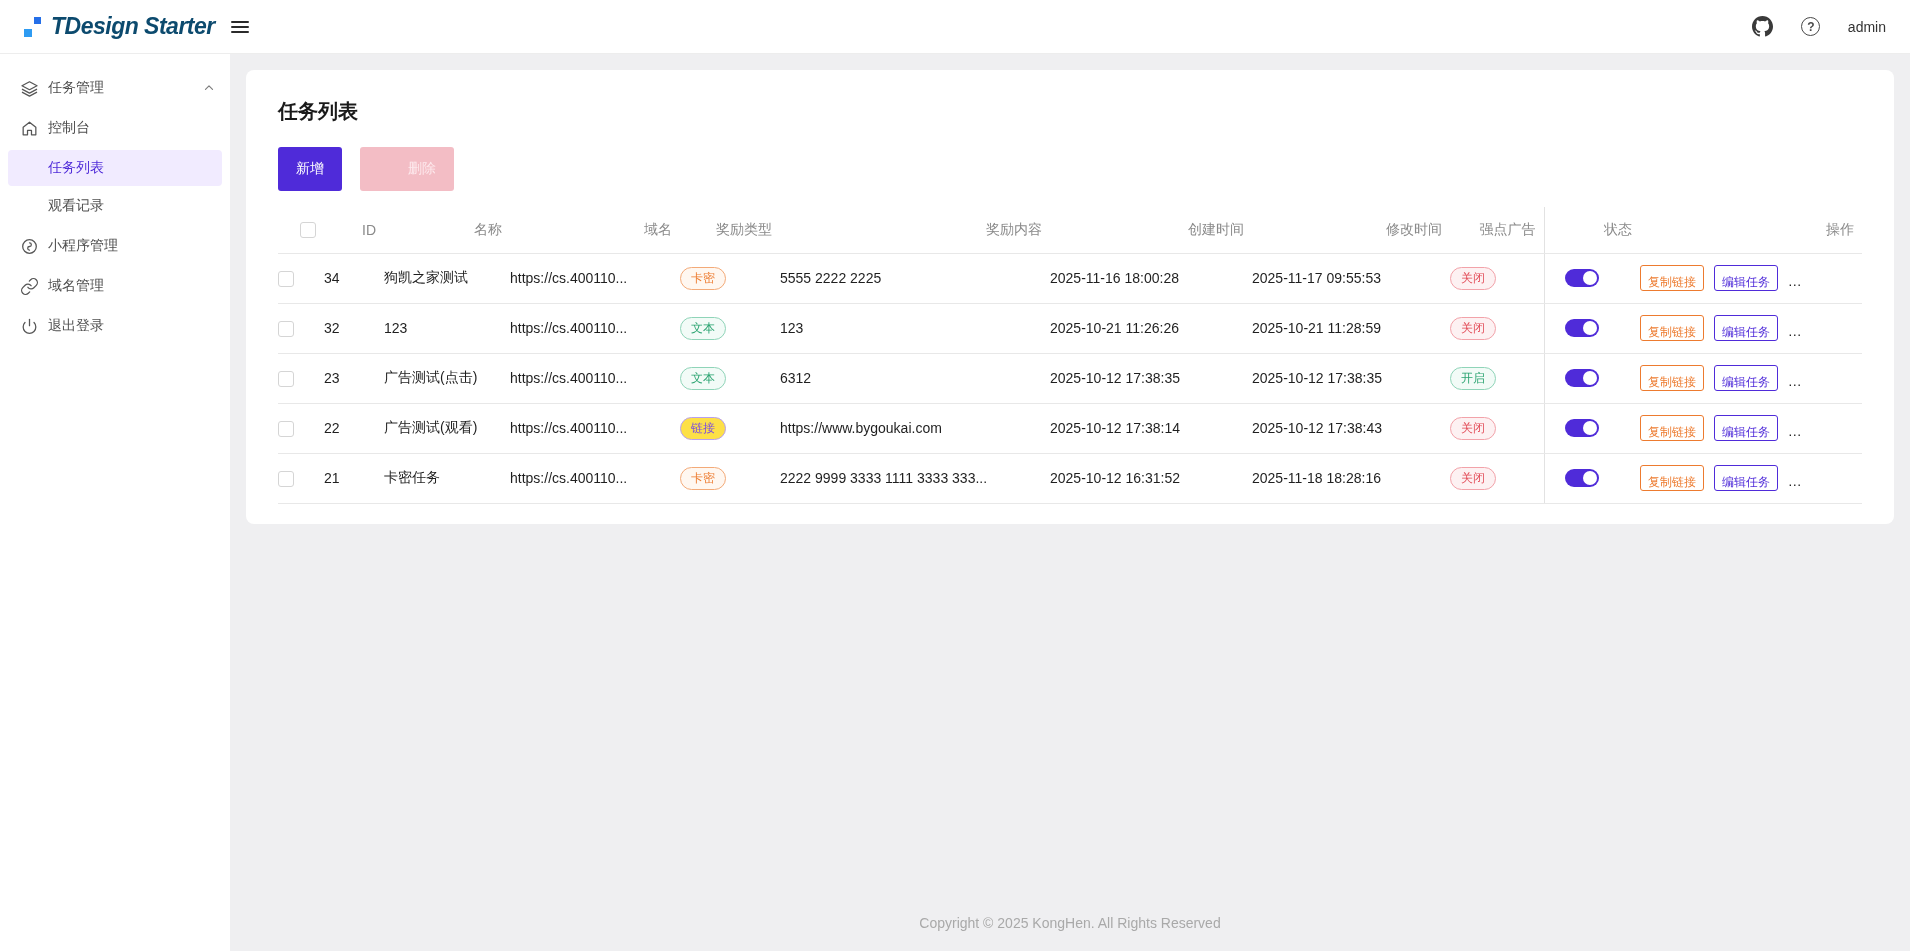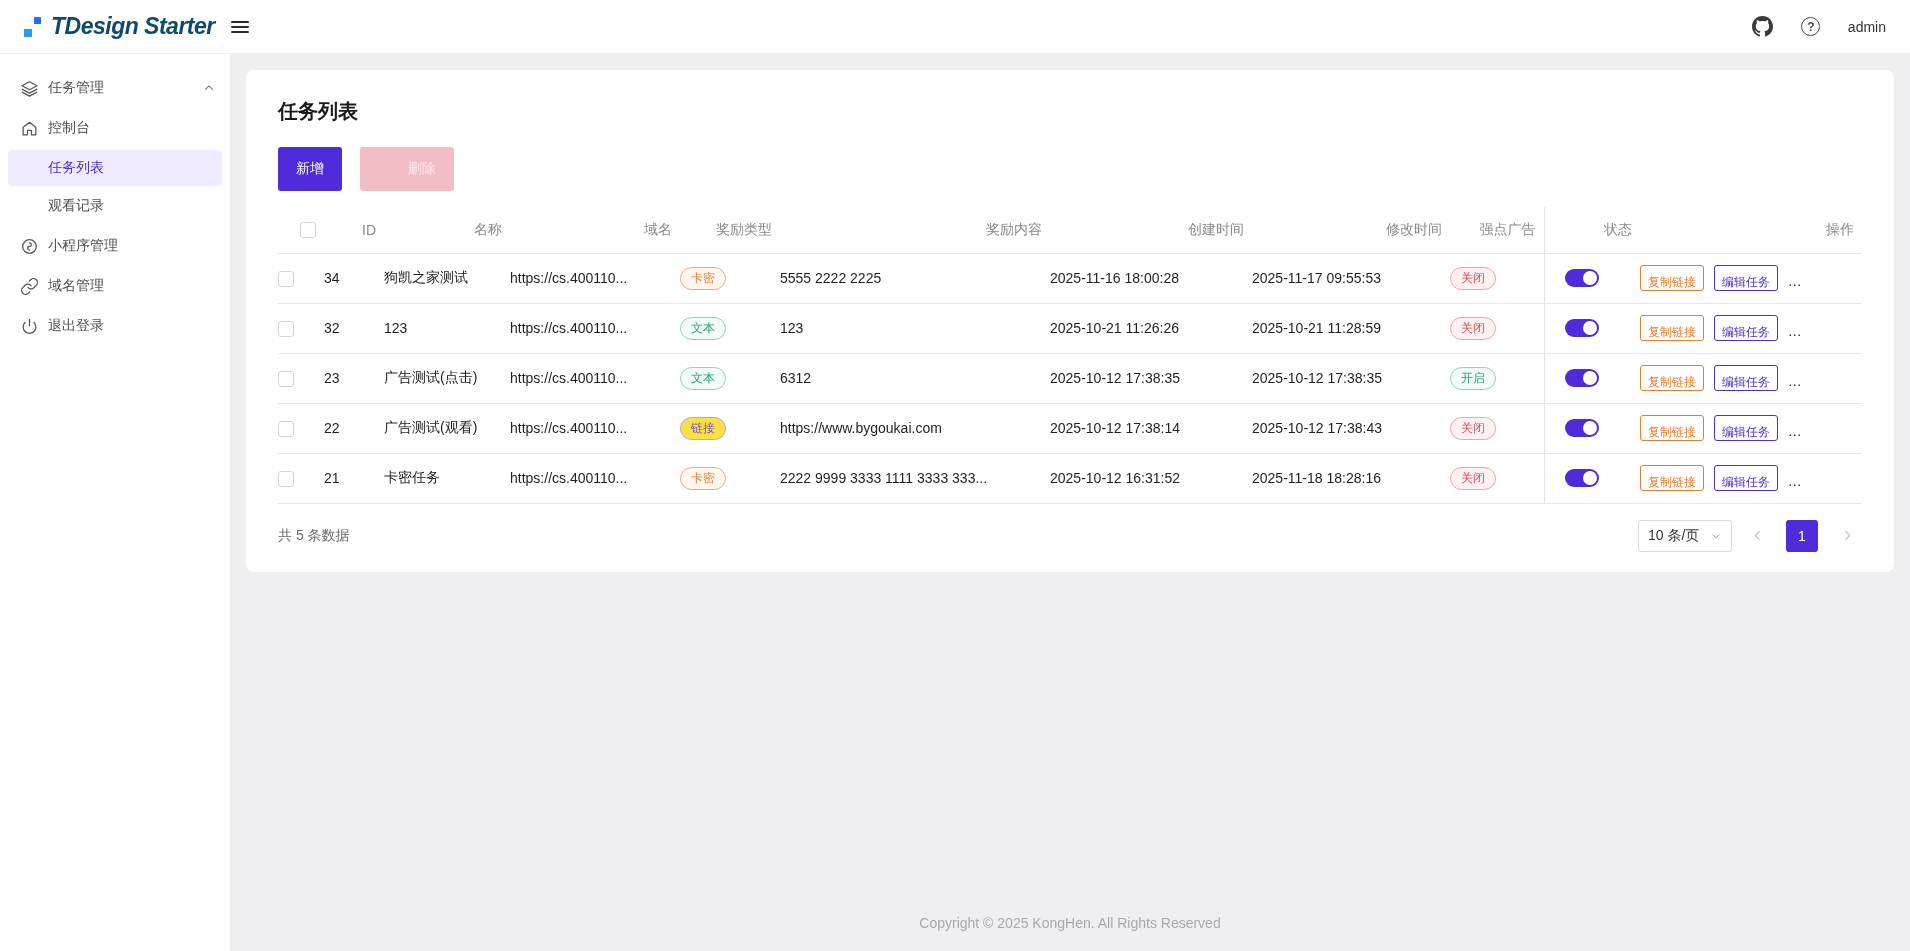--- a/index.html
+++ b/index.html
@@ -289,41 +289,17 @@
     <td class="fixed-sep"><span class="switch on"><span class="knob"></span></span></td>
     <td>
       <button class="act-btn btn-orange">复制链接</button>
       <button class="act-btn btn-brand">编辑任务</button>
       <button class="act-btn btn-red">查看数据</button>
     </td>
   </tr>
 </tbody>
       </table>
 
-      <div class="table-footer">
-        <span class="total-text">共 5 条数据</span>
-        <div class="pager">
-          <div class="page-size">
-            <span>10 条/页</span>
-            <span class="sel-chevron">
-              <svg viewBox="0 0 24 24" width="12" height="12" fill="none" stroke="currentColor" stroke-width="2" stroke-linecap="round" stroke-linejoin="round">
-                  <path d="m6 9.5 6 6 6-6"></path>
-                </svg>
-            </span>
-          </div>
-          <span class="pg-arrow">
-            <svg viewBox="0 0 24 24" width="15" height="15" fill="none" stroke="currentColor" stroke-width="2" stroke-linecap="round" stroke-linejoin="round">
-                <path d="M14.5 6 8.5 12l6 6"></path>
-              </svg>
-          </span>
-          <span class="pg-num">1</span>
-          <span class="pg-arrow">
-            <svg viewBox="0 0 24 24" width="15" height="15" fill="none" stroke="currentColor" stroke-width="2" stroke-linecap="round" stroke-linejoin="round">
-                <path d="m9.5 6 6 6-6 6"></path>
-              </svg>
-          </span>
-        </div>
-      </div>
     </div>
 
     <div class="copyright">Copyright © 2025 KongHen. All Rights Reserved</div>
   </main>
 </div>
 
 </body></html>

